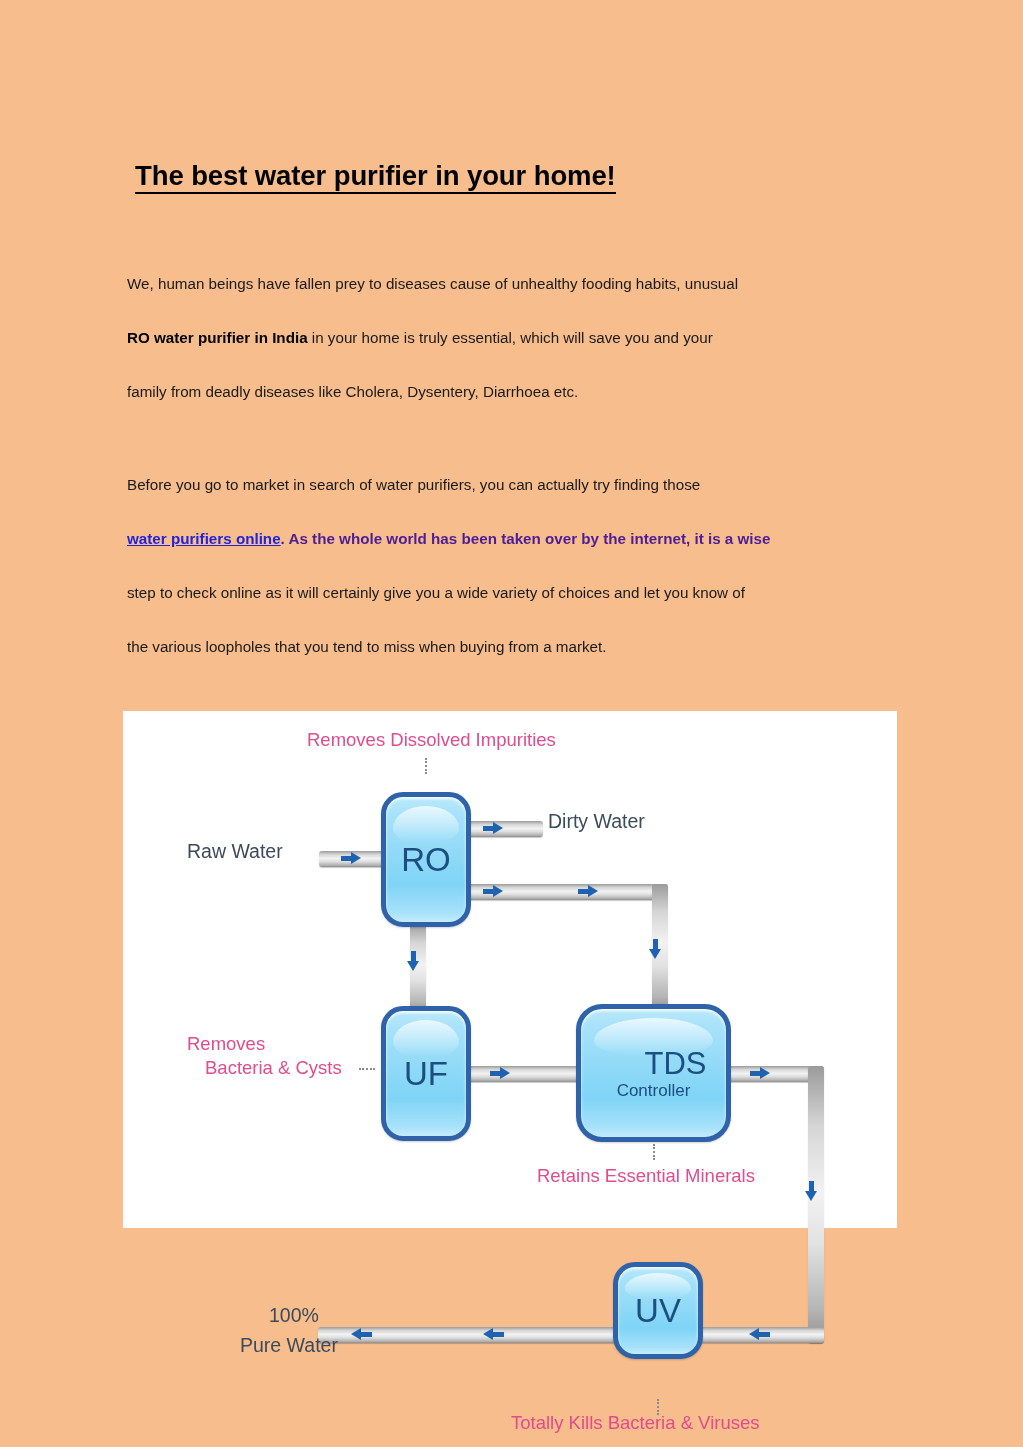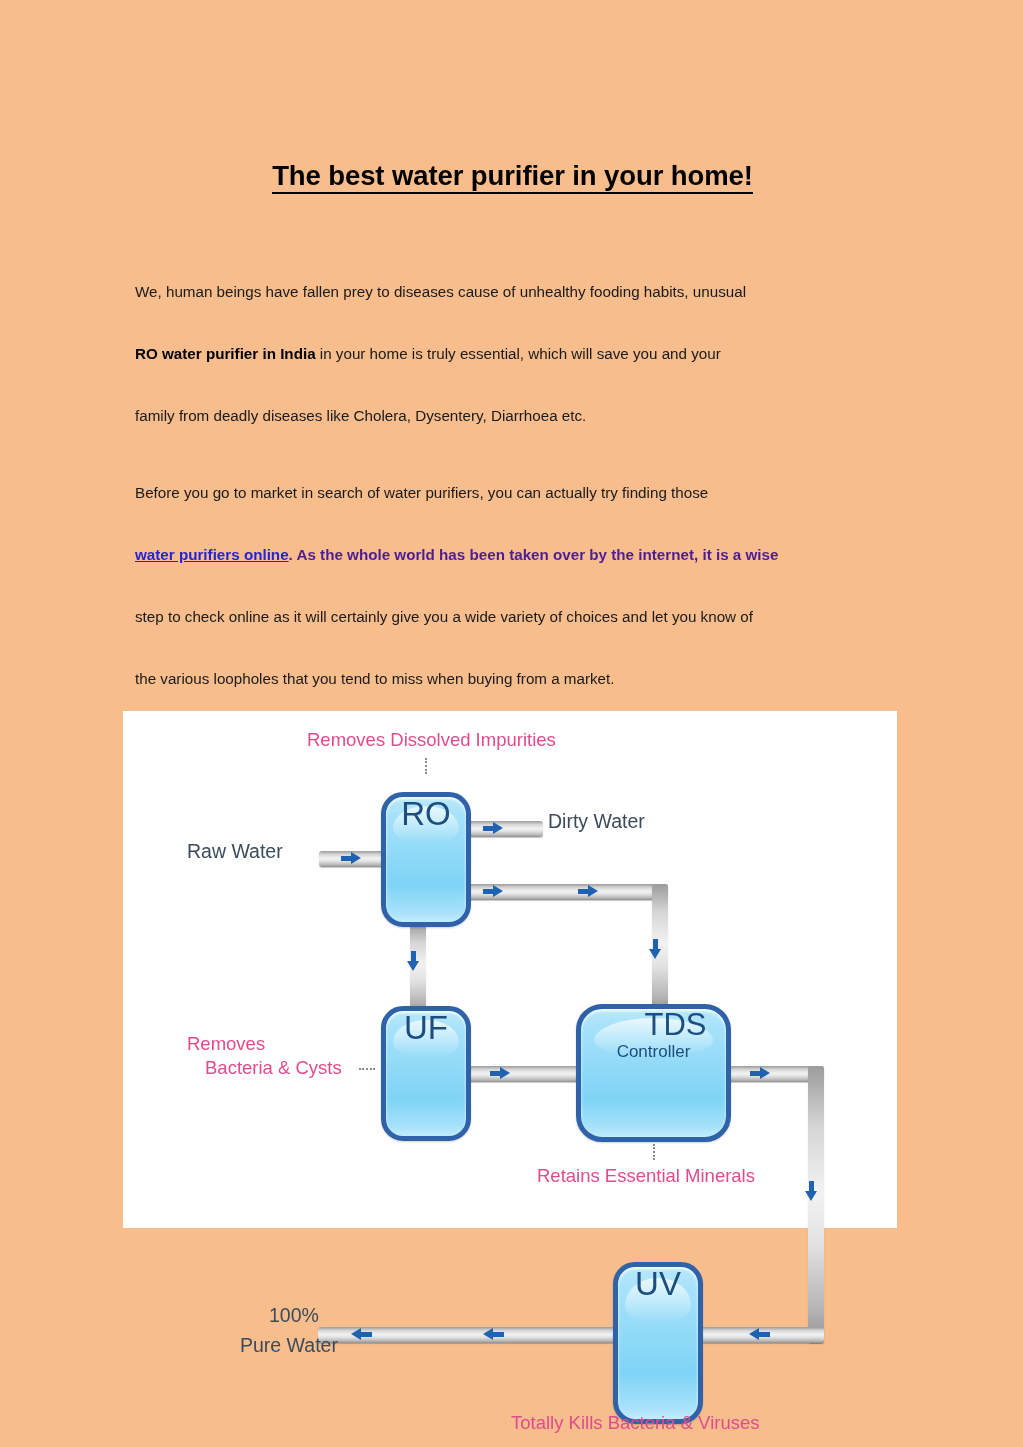--- a/index.html
+++ b/index.html
@@ -11,23 +11,23 @@
     font-family: "Liberation Sans", sans-serif;
     position: relative;
     overflow: hidden;
   }
 
   
   .page { position: absolute; left: 0; top: 0; width: 1023px; height: 1447px; }
 
   .doc-title {
     position: absolute;
-    left: 124px; top: 160px;
+    left: 135px; top: 160px;
     width: 777px;
-    text-align: center;
+    text-align: left;
     font-size: 27.5px;
     font-weight: bold;
     color: #000000;
     letter-spacing: -0.1px;
   }
   .doc-title span {
     border-bottom: 2.5px solid #000;
     padding-bottom: 1px;
   }
 
@@ -35,21 +35,21 @@
     position: absolute;
     left: 123px;
     width: 780px;
     font-size: 15.2px;
     color: #1a1a1a;
   }
   #para-1 { top: 255px; }
   #para-2 { top: 456px; }
 
   .body-block p {
-    margin: 12px;
+    margin: 4px;
     line-height: 50px;
     white-space: nowrap;
   }
 
   b.strong { font-weight: bold; color: #000; }
 
   a.inline-link {
     color: #2323d8;
     text-decoration: underline;
     font-weight: bold;
@@ -80,42 +80,42 @@
         #a7e2fa 14%,
         #8ed9f7 48%,
         #7fd4f6 70%,
         #a6e1fa 92%,
         #c3ecfc 100%);
     box-shadow: inset 0 2px 3px rgba(255,255,255,.9), 0 1px 2px rgba(0,0,0,.18);
     color: #1d4e80;
     display: flex;
     flex-direction: column;
     align-items: center;
-    justify-content: flex-start;
+    justify-content: center;
     z-index: 5;
     line-height: 1;
   }
   .node .glare {
     position: absolute;
     left: 9%; right: 9%; top: 7%;
     height: 30%;
     border-radius: 50% 50% 40% 40% / 60% 60% 40% 40%;
     background: linear-gradient(to bottom, rgba(255,255,255,.72), rgba(255,255,255,0));
     pointer-events: none;
   }
   .node .lbl-main { font-size: 30px; position: relative; }
   .node .lbl-sub  { font-size: 17px; position: relative; margin-top: 3px; }
 
   #node-ro { left: 258px; top: 81px;  width: 90px;  height: 135px; }
   #node-ro .lbl-main { font-size: 33px; }
   #node-uf { left: 258px; top: 295px; width: 90px;  height: 135px; }
   #node-uf .lbl-main { font-size: 33px; }
   #node-tds{ left: 453px; top: 293px; width: 155px; height: 138px; border-radius: 26px; }
   #node-tds .lbl-main { font-size: 31px; margin-left: 44px; }
-  #node-uv { left: 490px; top: 552px; width: 90px;  height: 162px; }
+  #node-uv { left: 490px; top: 552px; width: 90px;  height: 97px; }
   #node-uv .lbl-main { font-size: 33px; }
 
   
   #node-uv { top: 186px; }
 
   
   .pipe {
     position: absolute;
     background: linear-gradient(to bottom,
        #9b9b9b 0%, #d6d6d6 22%, #f2f2f2 46%, #e2e2e2 64%, #b5b5b5 88%, #8f8f8f 100%);

